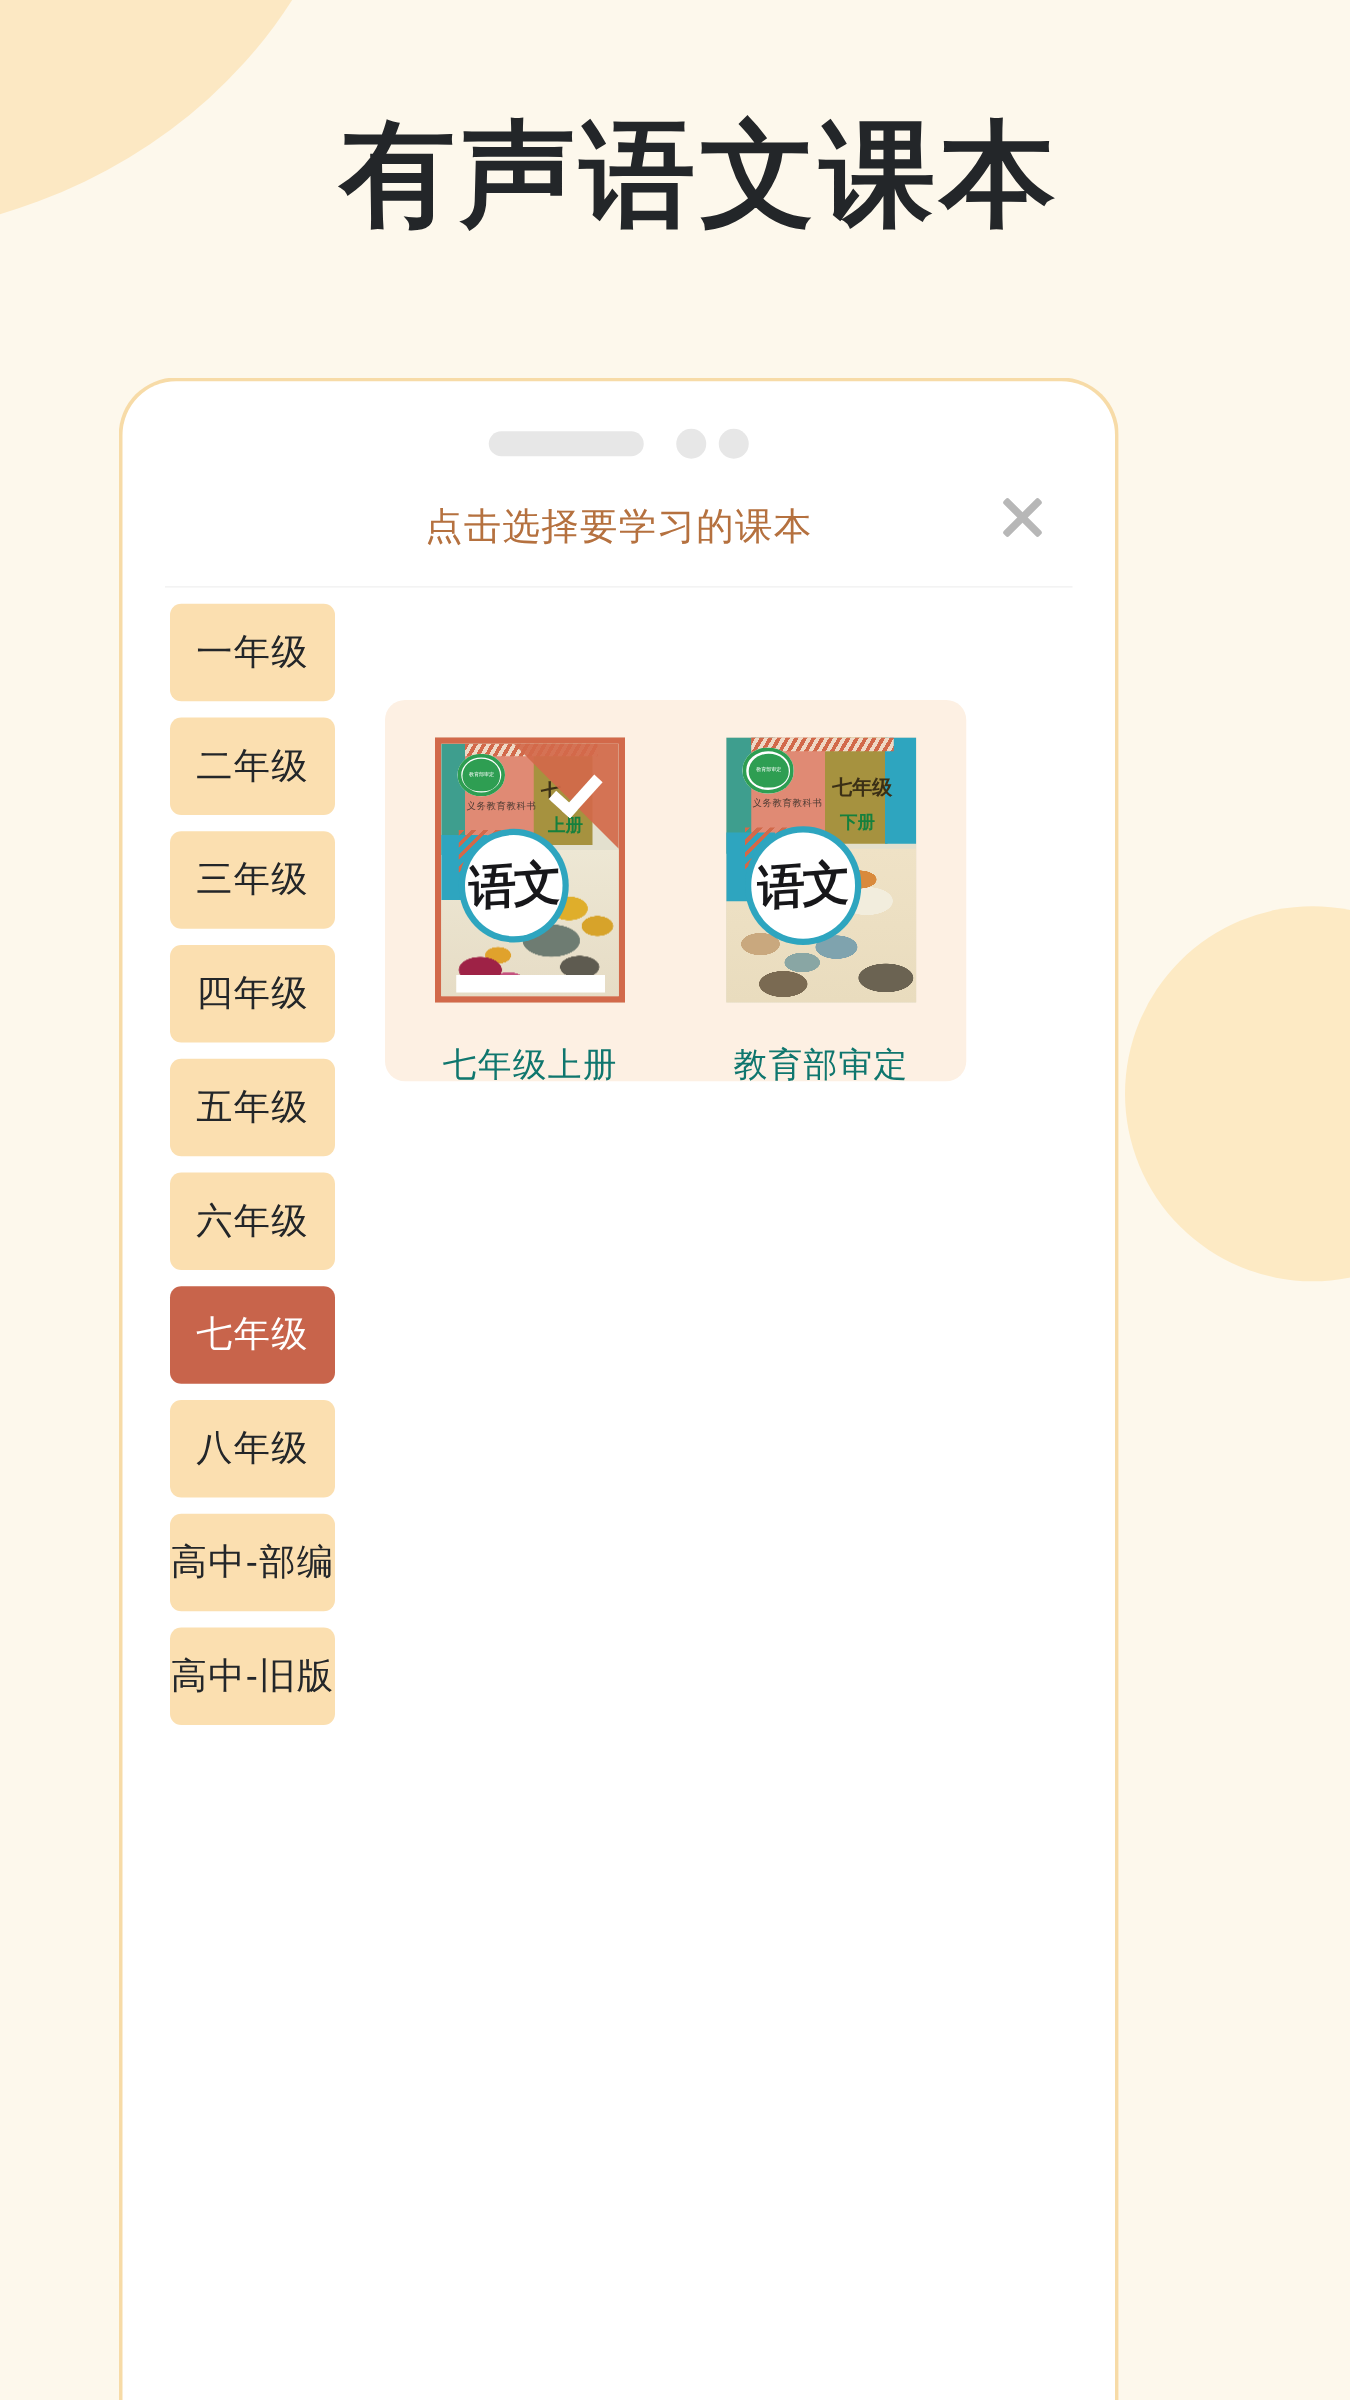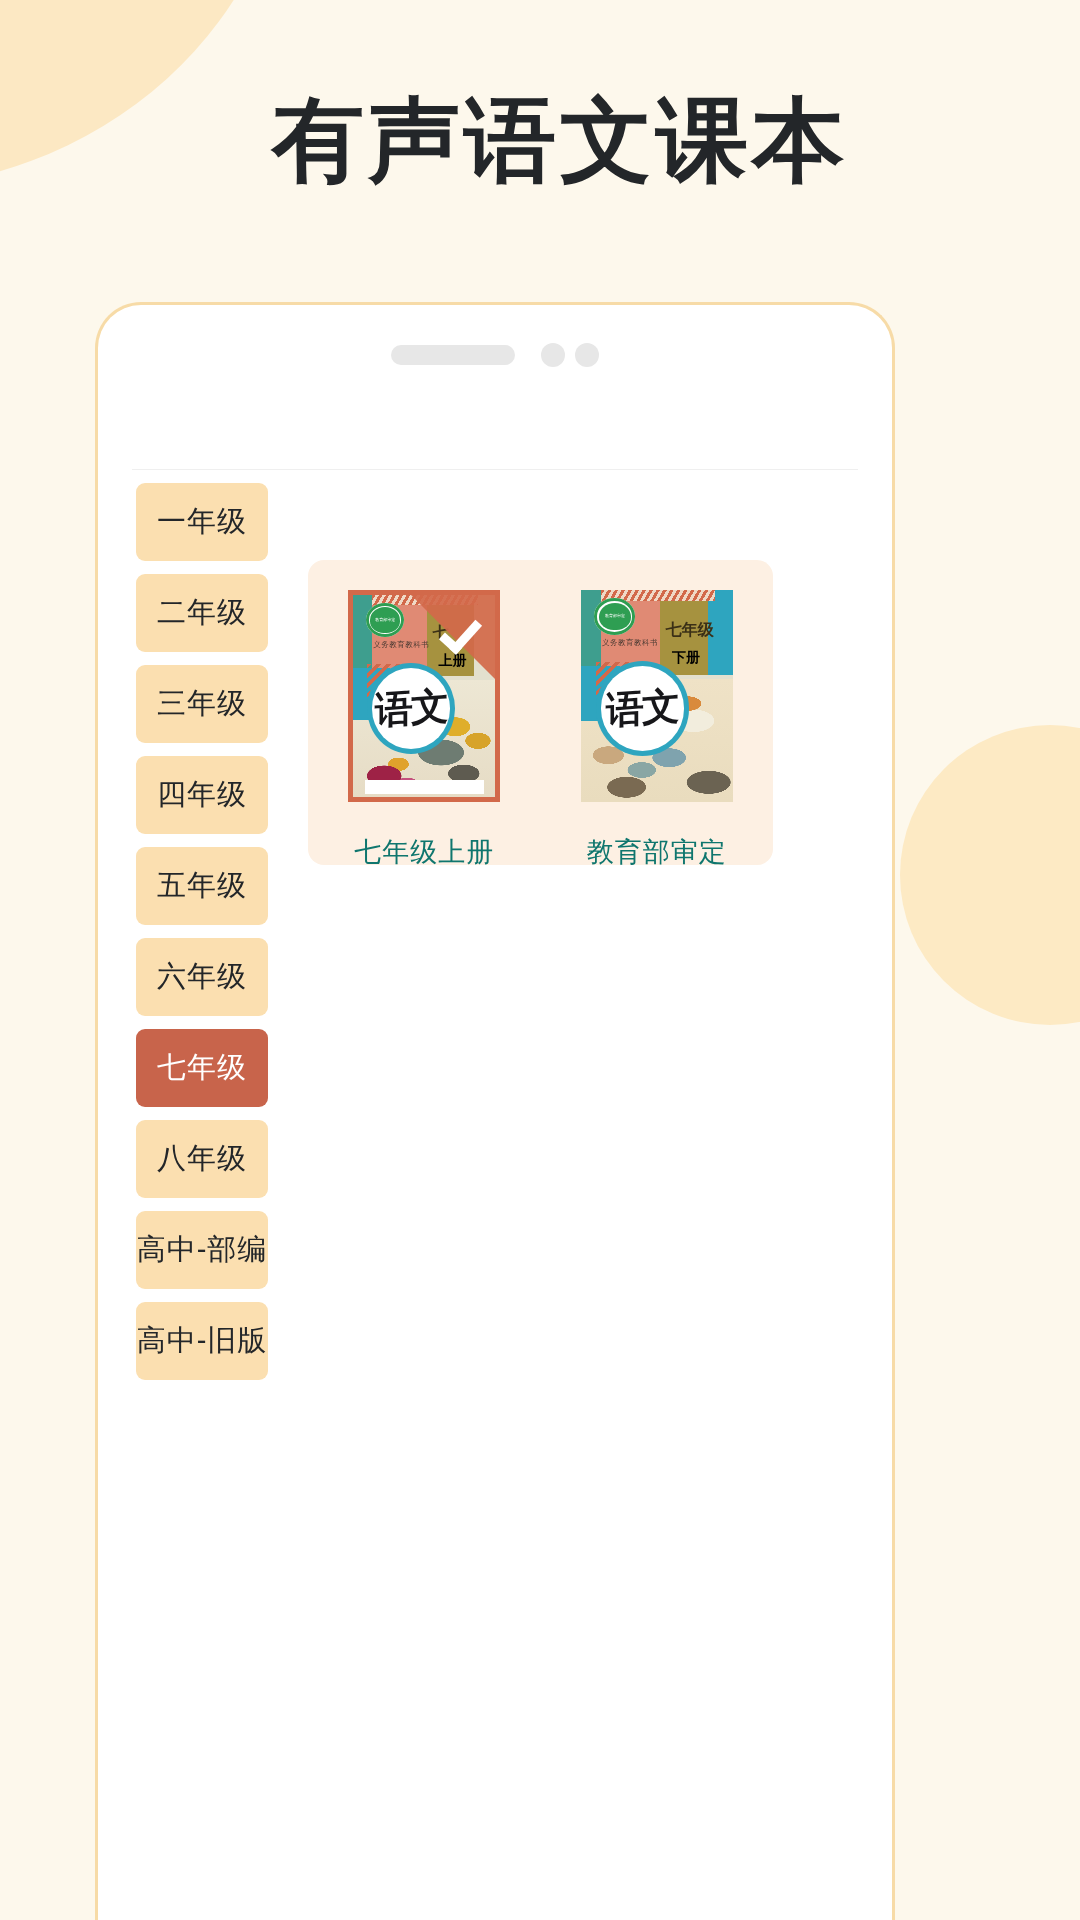--- a/index.html
+++ b/index.html
@@ -151,21 +151,21 @@
                    background: #FFFFFF; border-radius: 50%;
                    box-shadow: inset 0 0 0 3px #2E9E52; }
   .c-seal-in     { position: absolute; left: 12%; top: 6%; width: 21%; height: 13%;
                    background: #2E9E52; border-radius: 50% 50% 45% 45%; }
   .c-seal-txt    { position: absolute; left: 10%; top: 11%; width: 25%;
                    font-size: 4px; color: #FFF; text-align: center; letter-spacing: 0px; }
   .c-sub         { position: absolute; left: 14%; top: 22.5%; font-size: 7.5px; color: #4A3A32;
                    letter-spacing: 0.5px; white-space: nowrap; }
   .c-grade       { position: absolute; left: 56%; top: 14%; font-size: 16px; color: #3A2F16;
                    font-weight: bold; white-space: nowrap; }
-  .c-vol         { position: absolute; left: 60%; top: 28%; font-size: 14px; color: #000000;
+  .c-vol         { position: absolute; left: 60%; top: 28%; font-size: 14px; color: #15803d;
                    font-weight: bold; white-space: nowrap; }
   .c-circle      { position: absolute; left: 13%; top: 36%; width: 55%; height: 40%;
                    background: #FFFFFF; border-radius: 50%;
                    box-shadow: 0 0 0 5px #2EA5BF;
                    display: flex; align-items: center; justify-content: center; }
   .c-circle span { font-size: 38px; font-weight: bold; color: #17171A;
                    font-family: "DejaVu Serif", serif; letter-spacing: -2px;
                    transform: rotate(-4deg) skewX(-4deg); }
 
   
@@ -232,20 +232,24 @@
 <div class="phone">
 
   <div class="phone-notch-row">
     <div class="speaker-bar"></div>
     <div class="cam-group">
       <div class="cam-dot"></div>
       <div class="cam-dot"></div>
     </div>
   </div>
 
+  <div class="modal-header">
+    <div class="modal-title">点击选择要学习的课本</div>
+    <div class="close-icon"></div>
+  </div>
   <div class="header-rule"></div>
 
   <div class="grade-list">
     <div class="grade-item">
         <span>一年级</span>
       </div>
     <div class="grade-item">
         <span>二年级</span>
       </div>
     <div class="grade-item">

